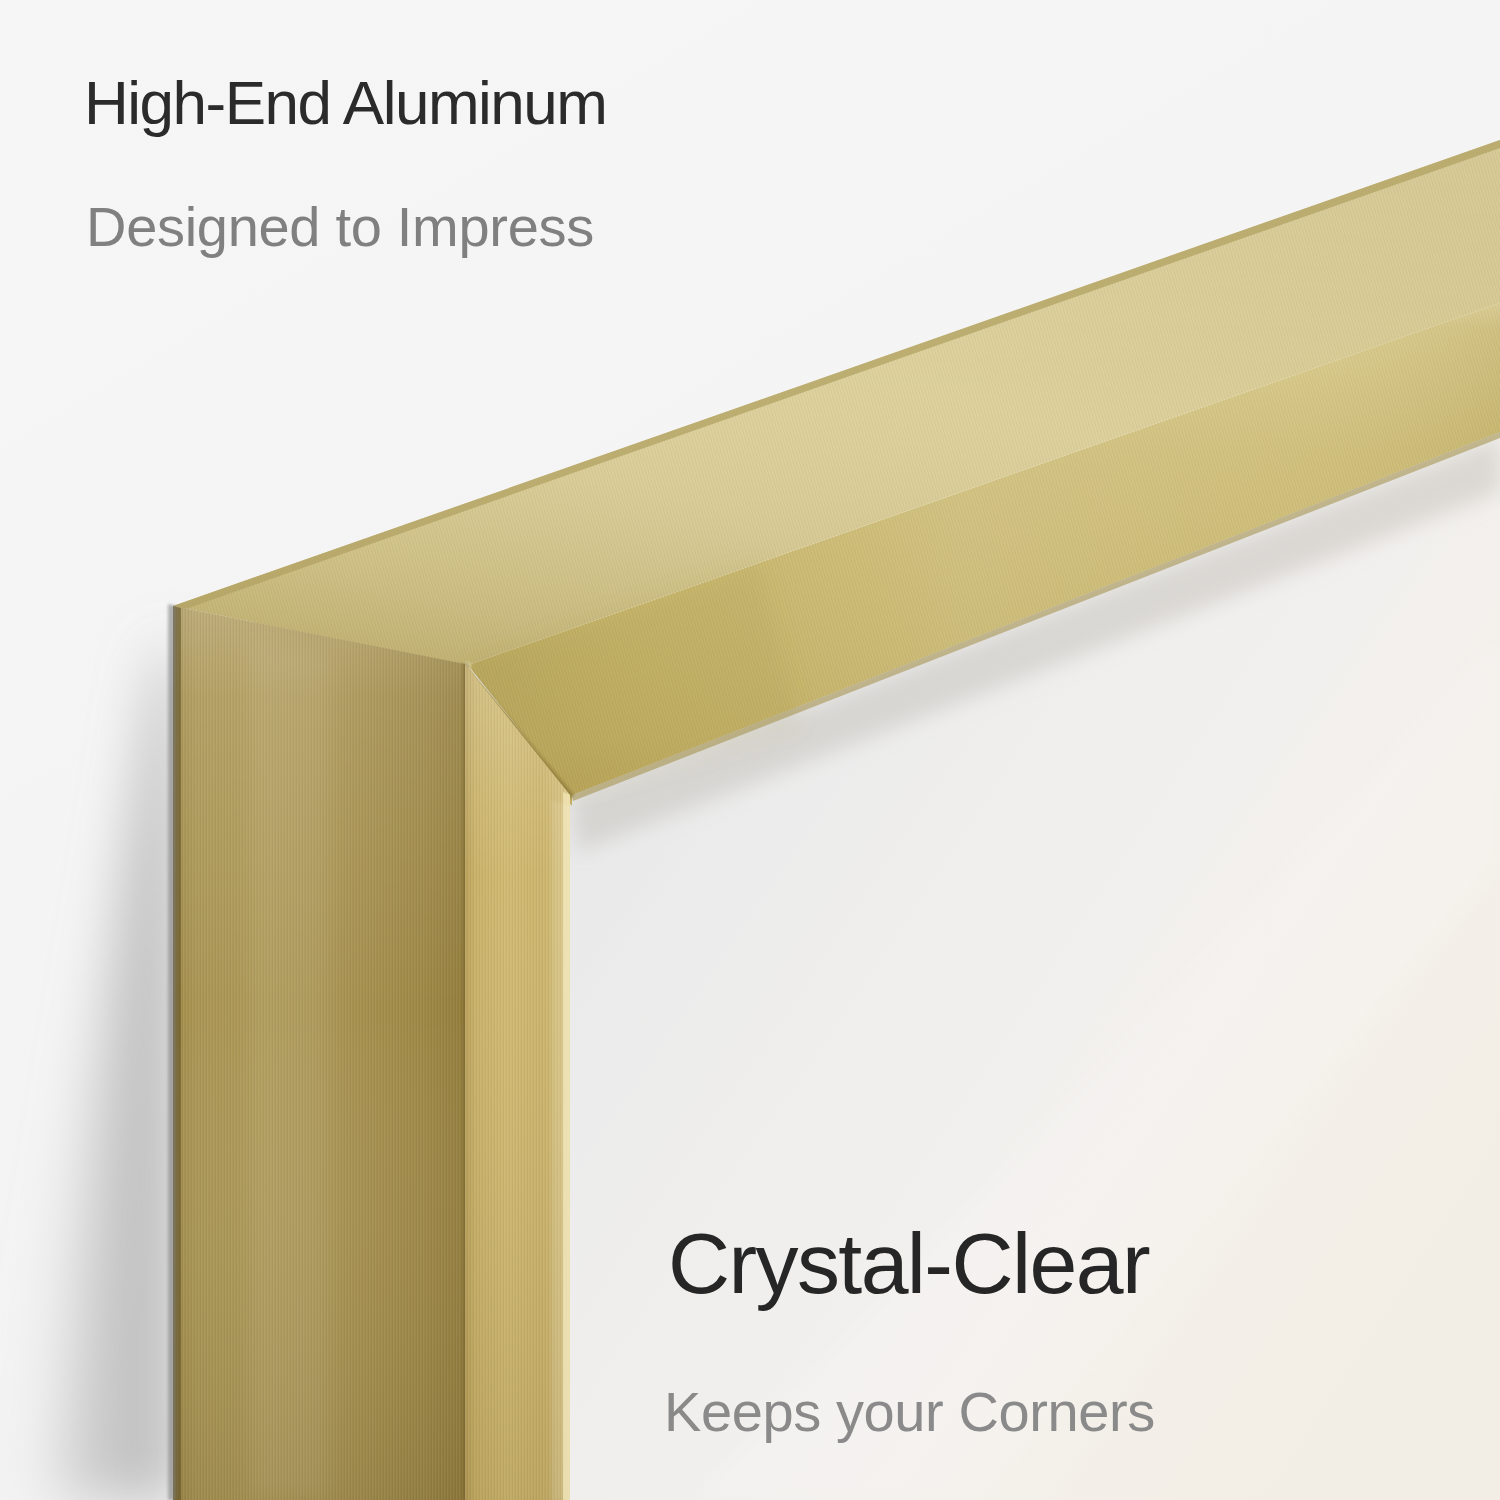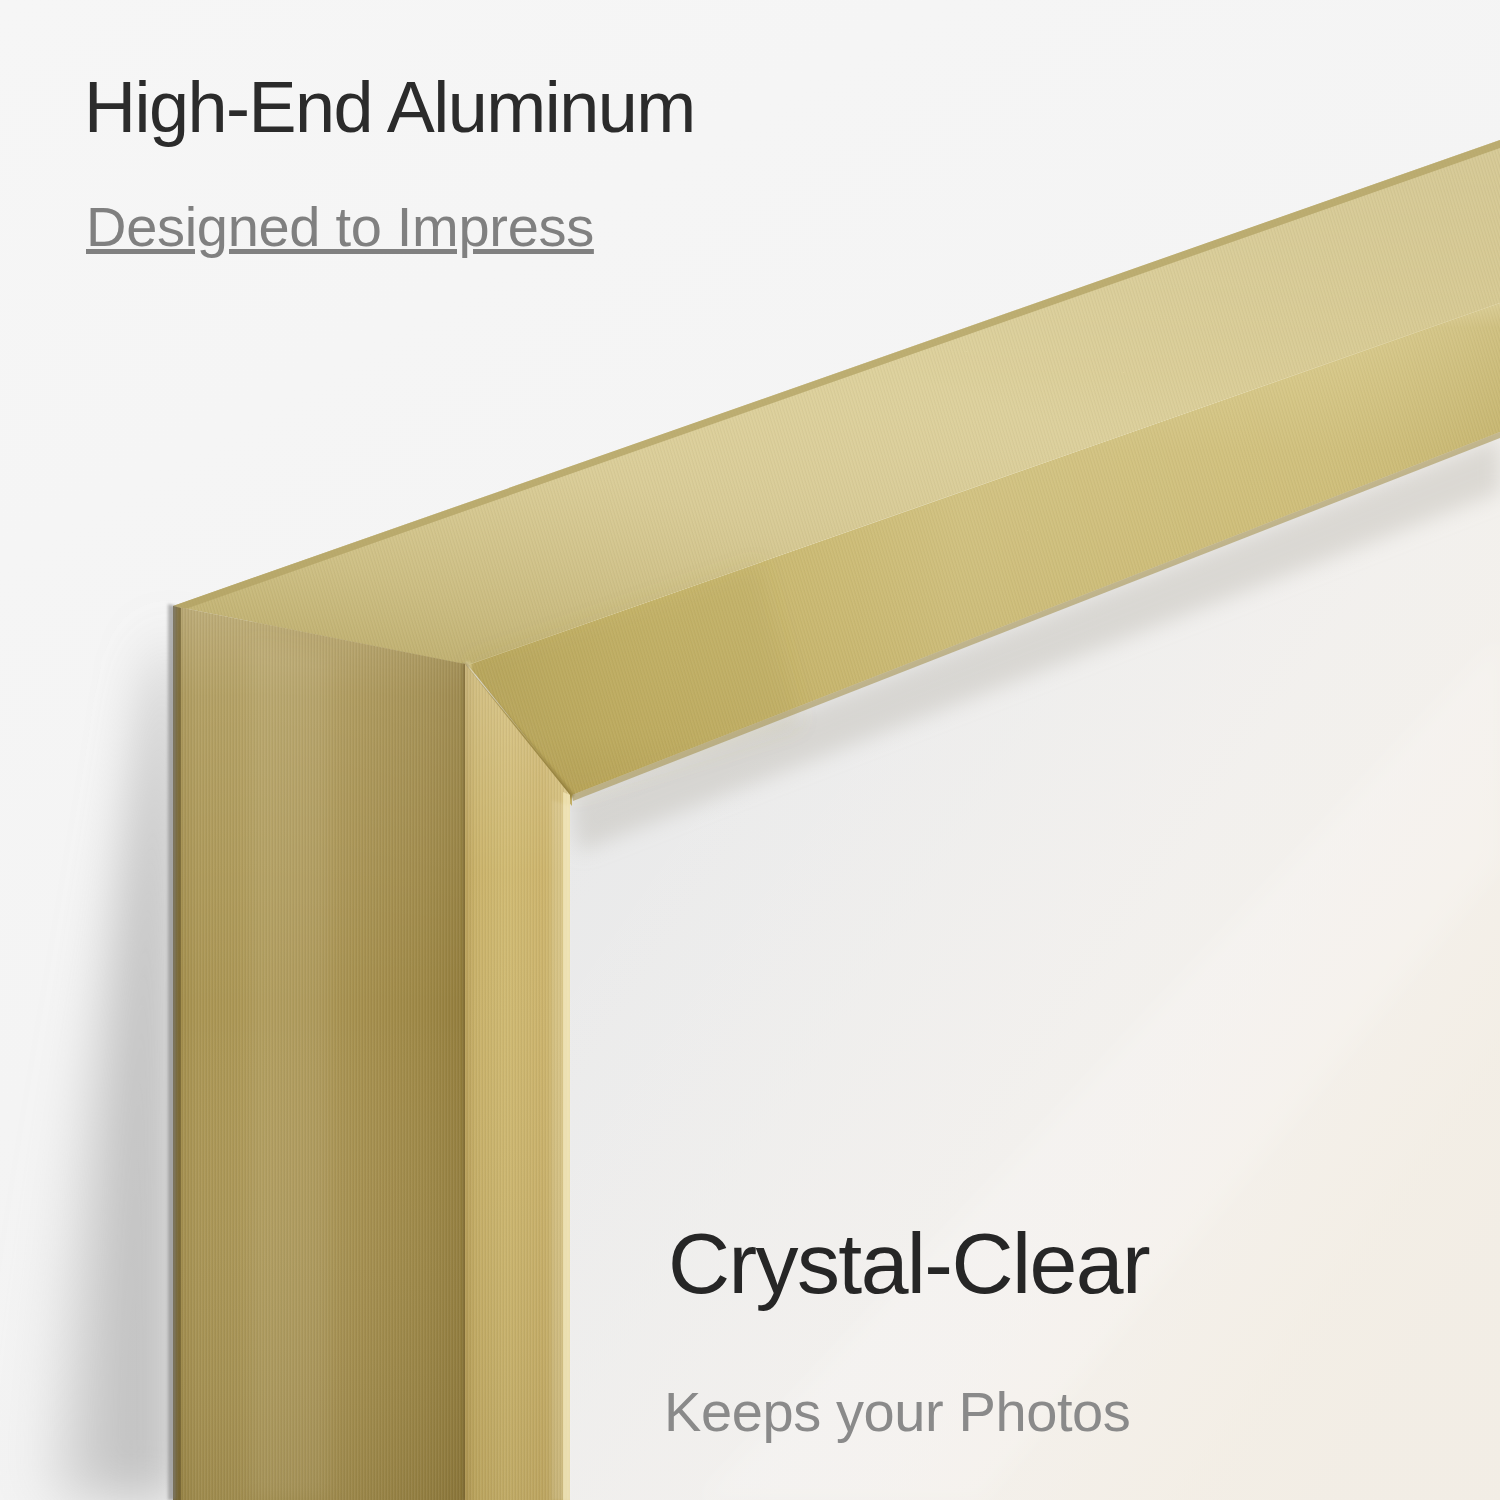--- a/index.html
+++ b/index.html
@@ -10,34 +10,33 @@
     overflow:hidden;
     position:relative;
   }
   #stage{position:absolute;inset:0;width:1500px;height:1500px;}
   #art{position:absolute;left:0;top:0;width:1500px;height:1500px;}
 
   .txt{position:absolute;white-space:pre;}
 
   #headline{
     left:84px; top:70px;
-    font-size:72px;
+    font-size:62px;
     font-weight:300;
     letter-spacing:-1.5px;
     color:#2b2b2b;
     line-height:1.05;
   }
   #subhead{
     left:86px; top:198px;
     font-size:56px;
     font-weight:300;
     letter-spacing:-0.3px;
     color:#808080;
     line-height:1.05;
-    text-decoration:underline;
   }
   #corner-label{
     left:618px; top:808px;
     font-size:50px;
     font-weight:400;
     letter-spacing:-0.4px;
     color:#262626;
     line-height:1.05;
   }
   #glass-headline{
@@ -263,17 +262,17 @@
 
   <div class="txt" id="subhead">Designed to Impress</div>
 
 
   <div class="txt" id="glass-headline">
     <span class="line">Crystal-Clear</span>
     
   </div>
 
   <div class="txt" id="glass-sub">
-    <span class="line">Keeps your Photos</span>
+    <span class="line">Keeps your Corners</span>
     
   </div>
 
 </div>
 
 </body></html>

